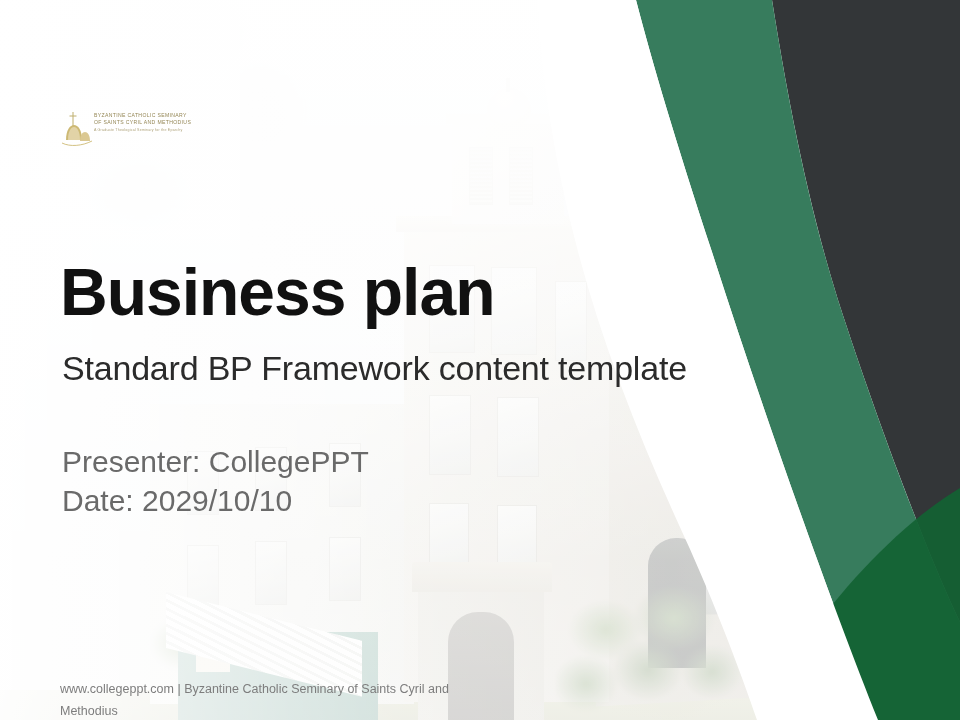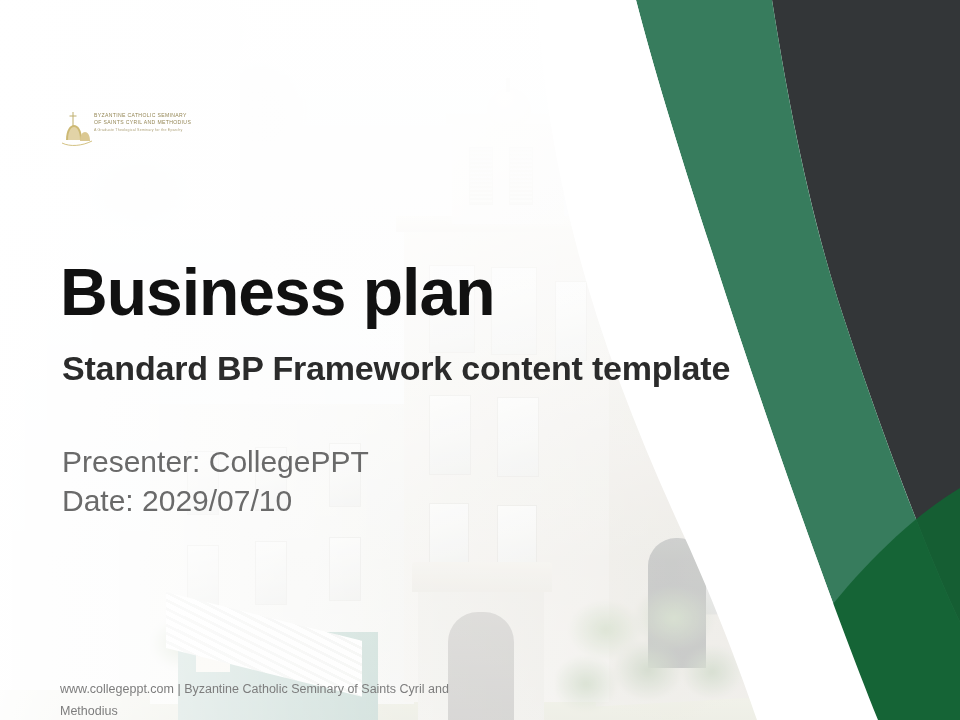--- a/index.html
+++ b/index.html
@@ -257,21 +257,21 @@
     font-weight: bold;
     color: #111111;
     letter-spacing: -1px;
     line-height: 1.05;
     white-space: nowrap;
   }
   .subtitle {
     position: absolute;
     left: 62px; top: 349px;
     font-size: 34px;
-    font-weight: bold;
+    font-weight: normal;
     color: #2b2b2b;
     letter-spacing: -0.2px;
     white-space: nowrap;
   }
   .meta {
     position: absolute;
     left: 62px; top: 442px;
     font-size: 30px;
     color: #6a6a6a;
     line-height: 39px;
@@ -376,18 +376,18 @@
       <div class="logo-l2">OF SAINTS CYRIL AND METHODIUS</div>
       <div class="logo-l3">A Graduate Theological Seminary for the Eparchy</div>
     </div>
   </div>
 
   <div class="title">Business plan</div>
   <div class="subtitle">Standard BP Framework content template</div>
 
   <div class="meta">
     <div>Presenter: CollegePPT</div>
-    <div>Date: 2029/07/10</div>
+    <div>Date: 2029/10/10</div>
   </div>
 
   <div class="footer">www.collegeppt.com | Byzantine Catholic Seminary of Saints Cyril and Methodius</div>
 
 </div>
 
 </body></html>

